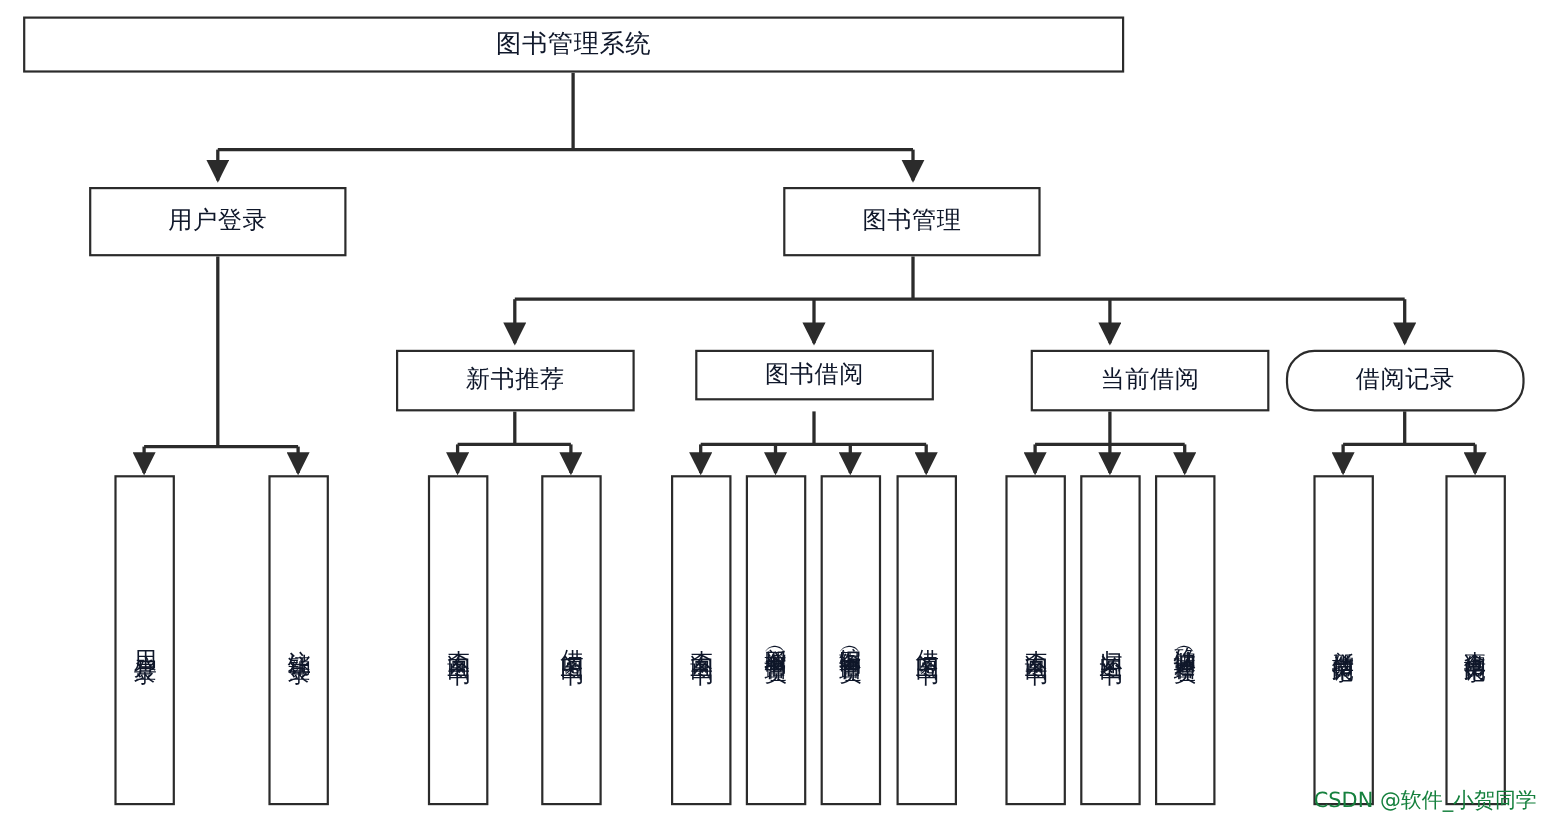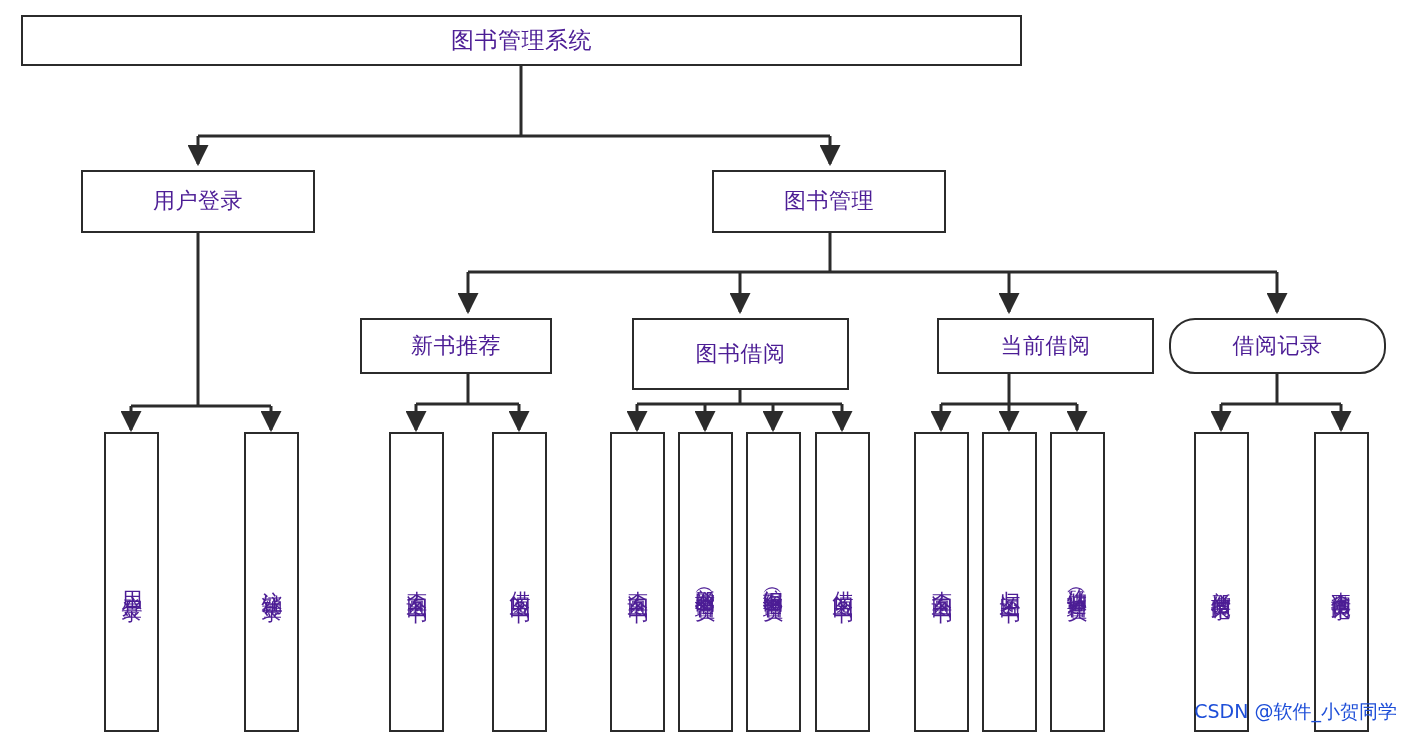--- a/index.html
+++ b/index.html
@@ -27,21 +27,21 @@
     position: absolute;
     box-sizing: border-box;
     background: #ffffff;
     border: 2px solid #2b2b2b;
     display: flex;
     align-items: center;
     justify-content: center;
     z-index: 2;
   }
   .node .lbl {
-    color: #4c1d95;
+    color: #0f172a;
     text-align: center;
     line-height: 1.12;
     letter-spacing: 0.5px;
   }
   
   .node.h .lbl {
     font-size: 22px;
     white-space: nowrap;
   }
   .node.root .lbl { font-size: 23px; }
@@ -59,23 +59,23 @@
     white-space: nowrap;
     max-height: 100%;
   }
   .node.v.tall .lbl {
     font-size: 20px;
     letter-spacing: 2px;
   }
   .watermark {
     position: absolute;
     right: 8px;
-    bottom: 22px;
+    bottom: 6px;
     font-size: 19px;
-    color: #1d4ed8;
+    color: #15803d;
     white-space: nowrap;
     z-index: 5;
     font-family: "DejaVu Sans", "Liberation Sans", sans-serif;
   }
 </style>
 </head>
 <body>
 
 <div id="canvas">
 
@@ -134,25 +134,25 @@
   </div>
 
   <div class="node h" style="left:81px; top:170px; width:234px; height:63px;">
     <span class="lbl">用户登录</span>
   </div>
 
   <div class="node h" style="left:712px; top:170px; width:234px; height:63px;">
     <span class="lbl">图书管理</span>
   </div>
 
-  <div class="node h" style="left:360px; top:318px; width:192px; height:56px;">
+  <div class="node h" style="left:360px; top:318px; width:217px; height:56px;">
     <span class="lbl">新书推荐</span>
   </div>
 
-  <div class="node h" style="left:632px; top:318px; width:217px; height:72px;">
+  <div class="node h" style="left:632px; top:318px; width:217px; height:46px;">
     <span class="lbl">图书借阅</span>
   </div>
 
   <div class="node h" style="left:901px; top:318px; width:217px; height:56px;margin-left:36px;">
     <span class="lbl">当前借阅</span>
   </div>
 
   <div class="node h" style="left:1169px; top:318px; width:217px; height:56px;border-radius:26px;">
     <span class="lbl">借阅记录</span>
   </div>

